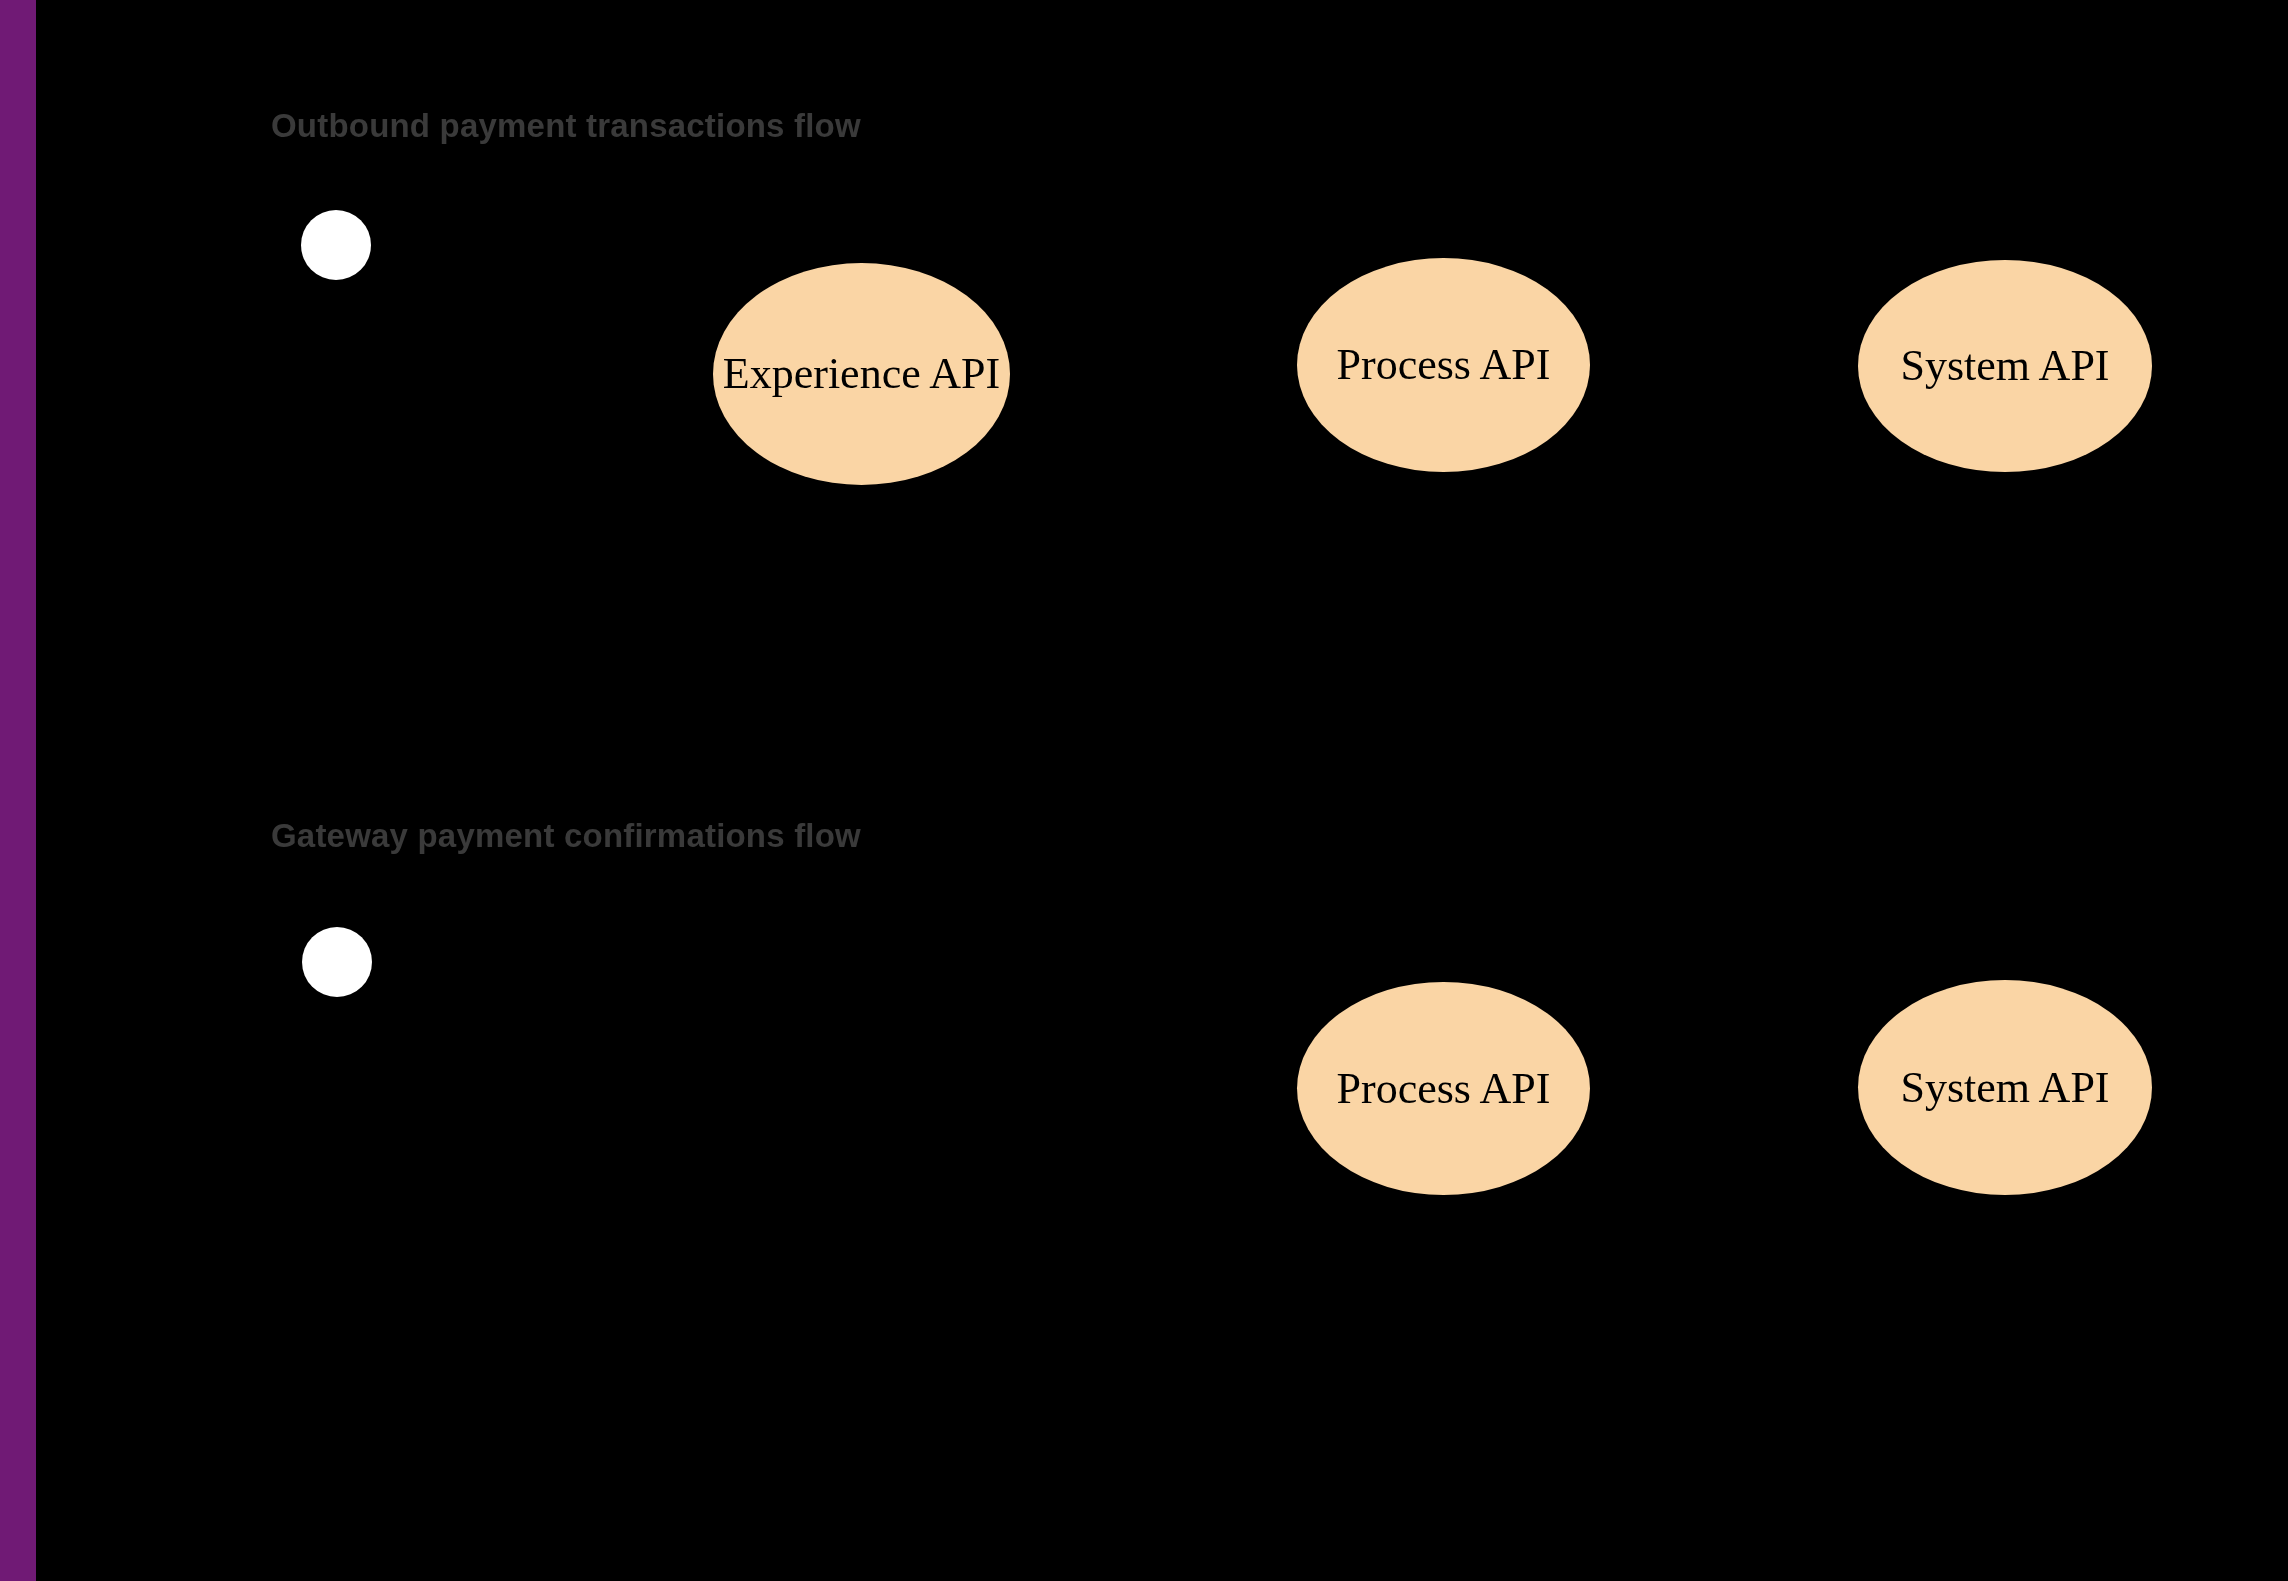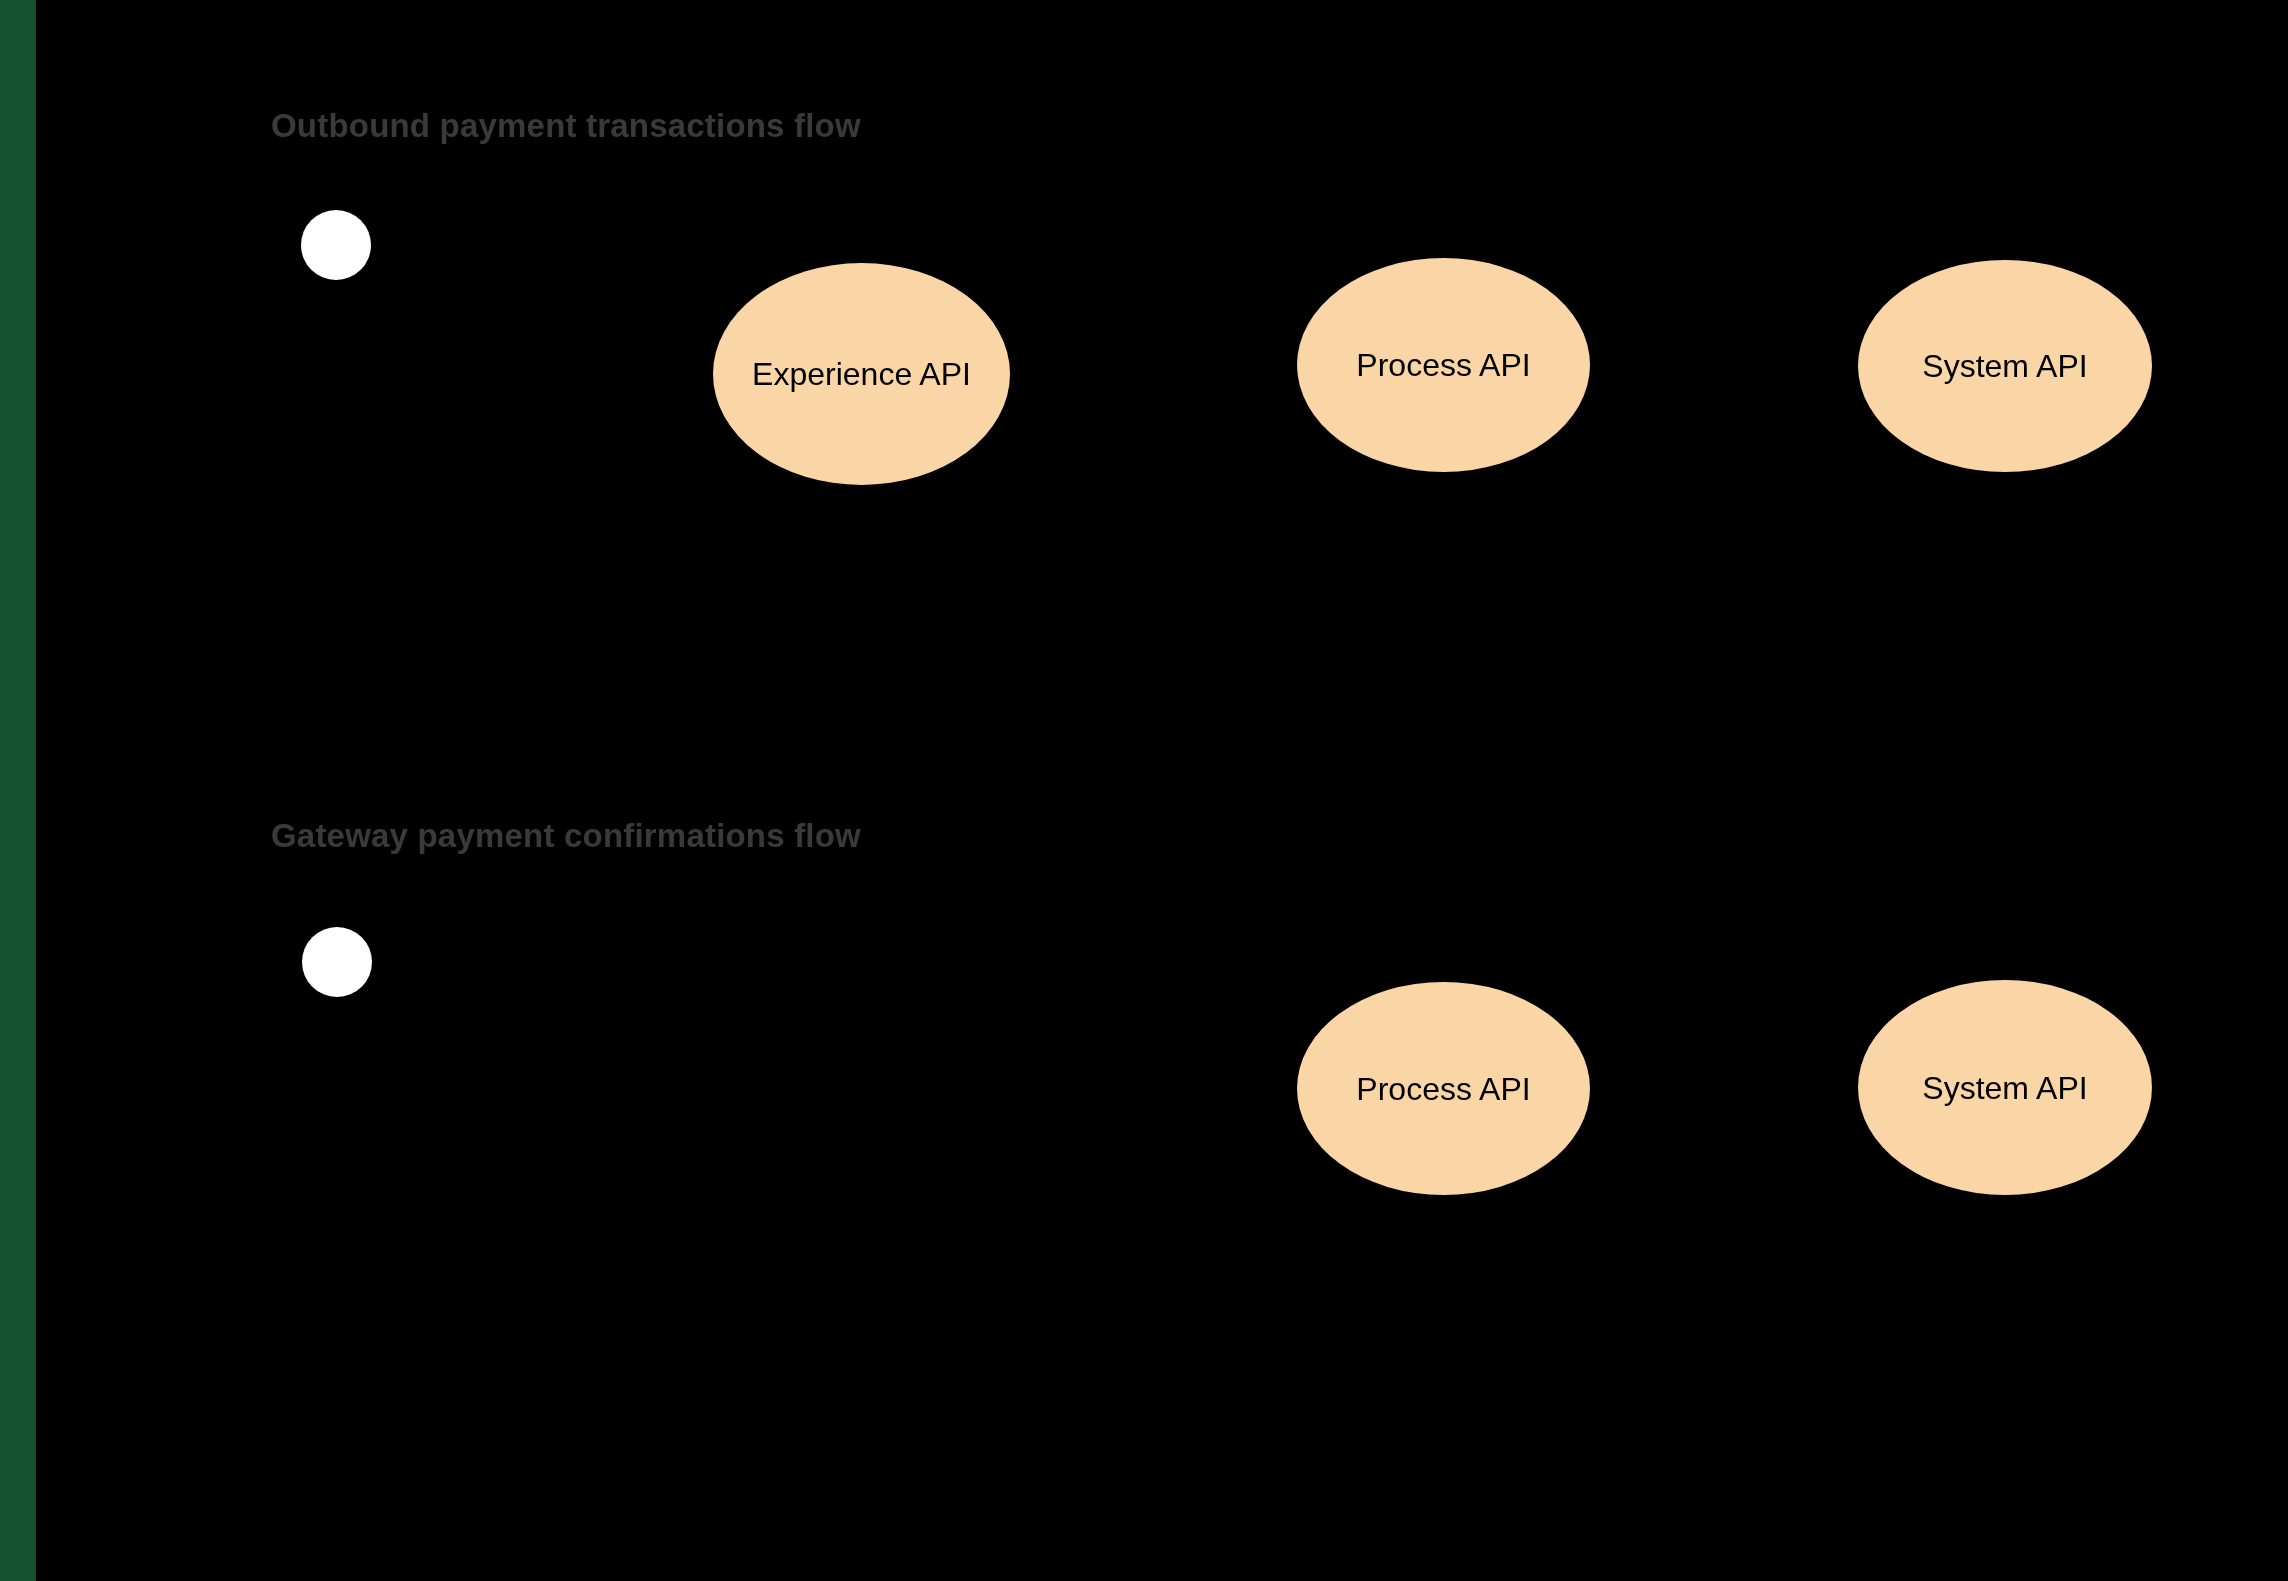--- a/index.html
+++ b/index.html
@@ -5,21 +5,21 @@
 <style>
   html, body {
     margin: 0;
     padding: 0;
     background: #ffffff;
   }
   #canvas {
     position: relative;
     width: 2288px;
     height: 1581px;
-    background: #14532d;
+    background: #701a75;
     overflow: hidden;
     font-family: "Liberation Sans", sans-serif;
   }
   .board {
     position: absolute;
     left: 36px;
     top: 0;
     width: 2252px;
     height: 1581px;
     background: #000000;
@@ -50,23 +50,23 @@
     border-radius: 50%;
     background: #fad5a5;
     display: flex;
     align-items: center;
     justify-content: center;
     text-align: center;
     box-sizing: border-box;
   }
   .node-label {
     color: #000000;
-    font-family: Liberation Sans, sans-serif;
+    font-family: Liberation Serif, serif;
     font-weight: normal;
-    font-size: 32px;
+    font-size: 44px;
     line-height: 40px;
     white-space: pre-line;
   }
 </style>
 </head>
 <body>
 
 <div id="canvas">
 
   <div class="board">

